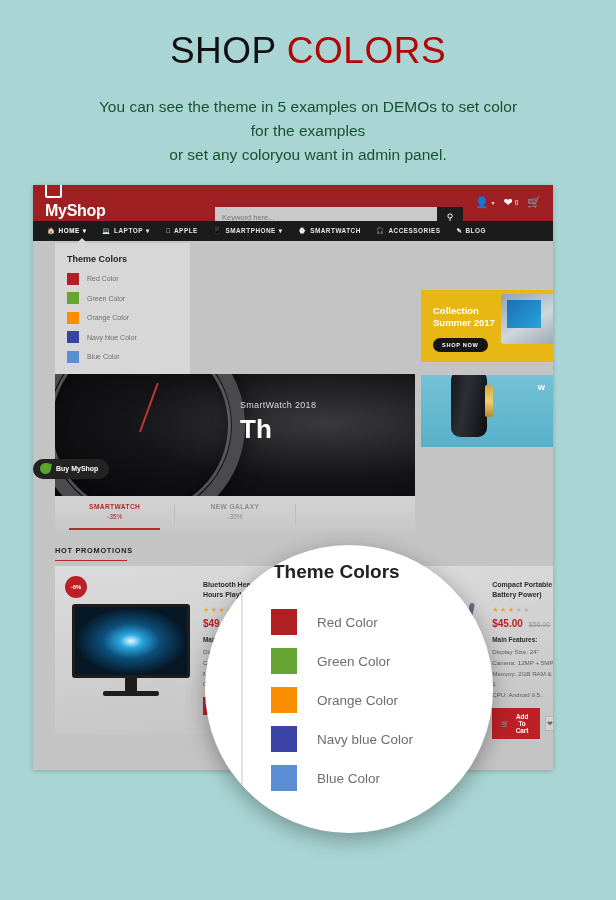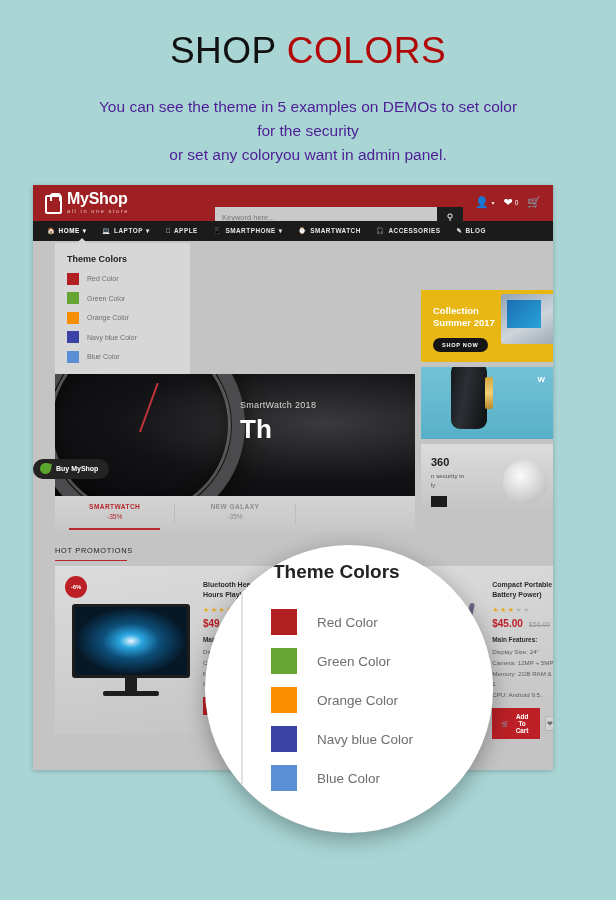--- a/index.html
+++ b/index.html
@@ -11,40 +11,40 @@
   }
 
   
   .promo-header { width: 616px; padding-top: 30px; text-align: center; }
   .promo-title {
     font-size: 37px; font-weight: 400; letter-spacing: 0.5px;
     color: #111; line-height: 1.15;
   }
   .promo-title .accent { color: #b00606; }
   .promo-sub {
-    margin-top: 22px; font-size: 15.5px; color: #4c1d95;
+    margin-top: 22px; font-size: 15.5px; color: #14532d;
     line-height: 1.55; padding: 0 55px;
   }
 
   
   .shot-wrap { position: relative; width: 616px; height: 600px; margin-top: 18px; }
   .shot {
     position: absolute; left: 33px; top: 0;
     width: 520px; height: 585px;
     background: #c6c6c6; overflow: hidden;
     box-shadow: 0 1px 5px rgba(0,0,0,.22);
   }
 
   
   .site-top {
     height: 36px; background: #9e2023;
     display: flex; align-items: center; padding: 0 12px;
     position: relative;
   }
-  .logo-box { display: flex; align-items: flex-end; gap: 5px; width: 130px; }
+  .logo-box { display: flex; align-items: flex-start; gap: 5px; width: 130px; flex-direction: column; }
   .logo-bag {
     width: 17px; height: 19px; border: 2px solid #fff; border-radius: 2px;
     position: relative; flex: none;
   }
   .logo-bag:before {
     content: ""; position: absolute; left: 3px; top: -4px;
     width: 7px; height: 6px; border: 2px solid #fff; border-bottom: none;
     border-radius: 3px 3px 0 0;
   }
   .logo-text { line-height: 1; }
@@ -127,21 +127,21 @@
     background: #c0343b; transform-origin: bottom center; transform: rotate(20deg);
   }
   .hero-txt { position: absolute; left: 185px; top: 26px; }
   .hero-kicker { font-size: 9px; color: #d8d8d8; letter-spacing: .3px; }
   .hero-head { font-size: 26px; font-weight: bold; color: #fff; margin-top: 4px; }
 
   
   .banner-col { position: absolute; left: 388px; top: 49px; width: 132px; }
   .bn {
     position: relative; width: 132px; height: 72px; overflow: hidden;
-    margin-bottom: 5px;
+    margin-bottom: 13px;
   }
   .bn-yellow { background: #e8b713; }
   .bn-yellow .bn-pc {
     position: absolute; right: -4px; top: 4px; width: 56px; height: 50px;
     background: linear-gradient(150deg,#8fa2b4 0%, #cfd6dc 55%, #9aa7b2 100%);
     border-radius: 3px;
   }
   .bn-yellow .bn-pc:after {
     content: ""; position: absolute; left: 6px; top: 6px; width: 34px; height: 28px;
     background: linear-gradient(135deg,#1b6fb5,#29a3d8);
@@ -196,21 +196,21 @@
     display: flex; align-items: center; gap: 5px; padding: 0 11px 0 7px;
   }
   .leaf {
     width: 11px; height: 11px; border-radius: 50% 0 50% 50%;
     background: #5aa62d; transform: rotate(10deg); flex: none;
   }
   .buy-label { font-size: 7px; font-weight: bold; color: #fff; }
 
   
   .hp-head { position: absolute; left: 22px; top: 305px; }
-  .hp-title { font-size: 7.4px; font-weight: normal; letter-spacing: .7px; color: #222; }
+  .hp-title { font-size: 7.4px; font-weight: bold; letter-spacing: .7px; color: #222; }
   .hp-rule { margin-top: 5px; width: 72px; height: 1.5px; background: #b5282c; }
 
   .cards { position: absolute; left: 22px; top: 325px; display: flex; gap: 10px; }
   .card {
     width: 294px; height: 168px; background: linear-gradient(170deg,#dcdcdc,#c3c3c3);
     position: relative; display: flex; padding: 10px;
   }
   .card.small { width: 206px; }
   .disc-badge {
     position: absolute; left: 10px; top: 10px; width: 22px; height: 22px; border-radius: 50%;
@@ -281,21 +281,21 @@
 </style>
 </head>
 <body>
 
 <div class="promo-header">
   <div class="promo-title">
     <span>SHOP </span><span class="accent">COLORS</span>
   </div>
   <div class="promo-sub">
     <span>You can see the theme in 5 examples on DEMOs to set color</span><br>
-    <span>for the security</span><br>
+    <span>for the examples</span><br>
     <span>or set any coloryou want in admin panel.</span>
   </div>
 </div>
 
 <div class="shot-wrap">
  <div class="shot">
 
   <div class="site-top">
     <div class="logo-box">
       <div class="logo-bag"></div>
@@ -400,29 +400,20 @@
         <div class="bn-pc"></div>
         <div class="bn-t1">
           <span>Collection</span><br>
           <span>Summer 2017</span>
         </div>
         <div class="bn-shop">SHOP NOW</div>
       </div>
       <div class="bn bn-blue">
         <div class="bn-watch"></div>
         <div class="bn-w2">W</div>
-      </div>
-      <div class="bn bn-gray">
-        <div class="bn-cam"></div>
-        <div class="bn-t2">360</div>
-        <div class="bn-t3">
-          <span>n security in</span><br>
-          <span>ly</span>
-        </div>
-        <div class="bn-btn"></div>
       </div>
     </div>
 
     <div class="tabs-strip">
       <div class="tab-it on">
         <div class="tab-name">SMARTWATCH</div>
         <div class="tab-off">-35%</div>
       </div>
       <div class="tab-div"></div>
       <div class="tab-it">

